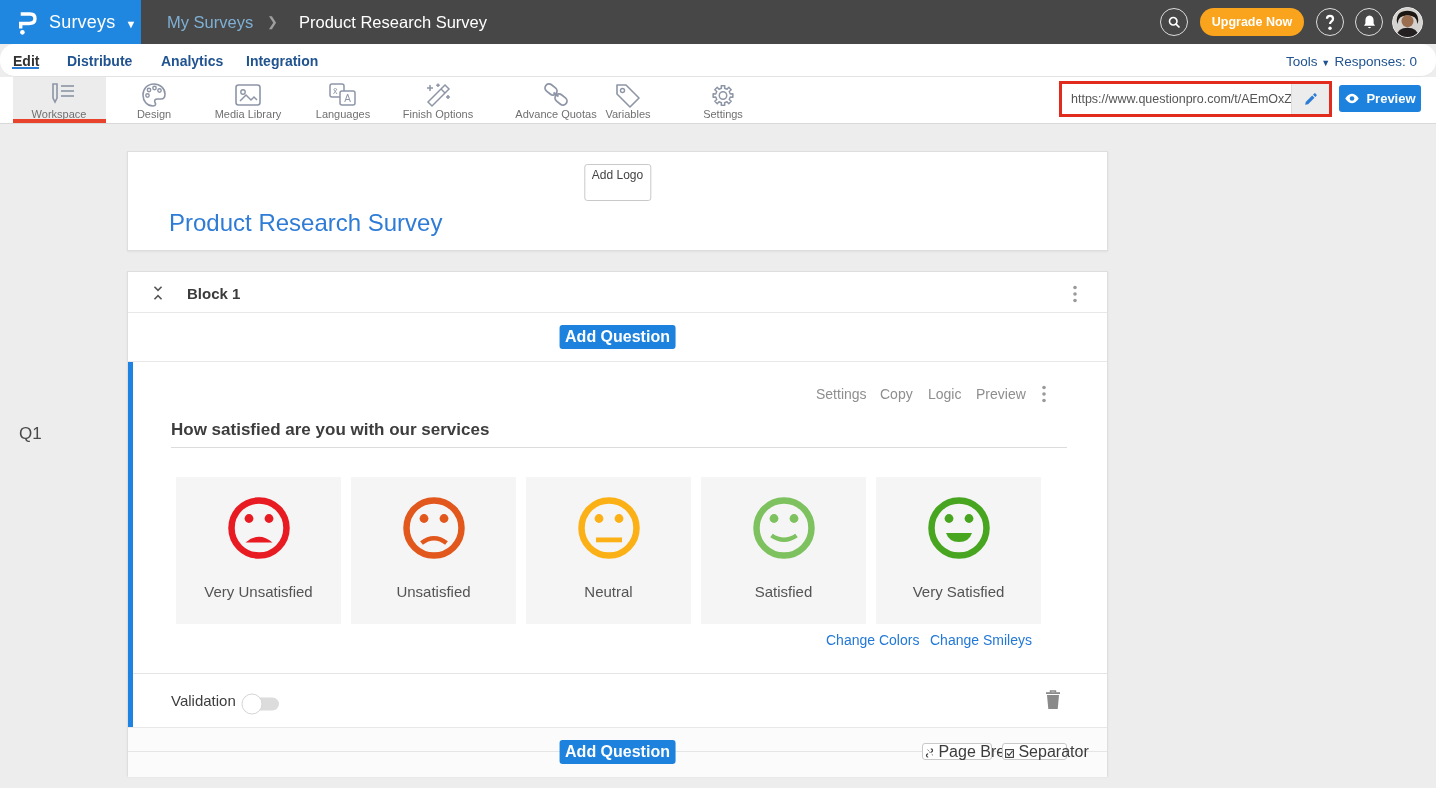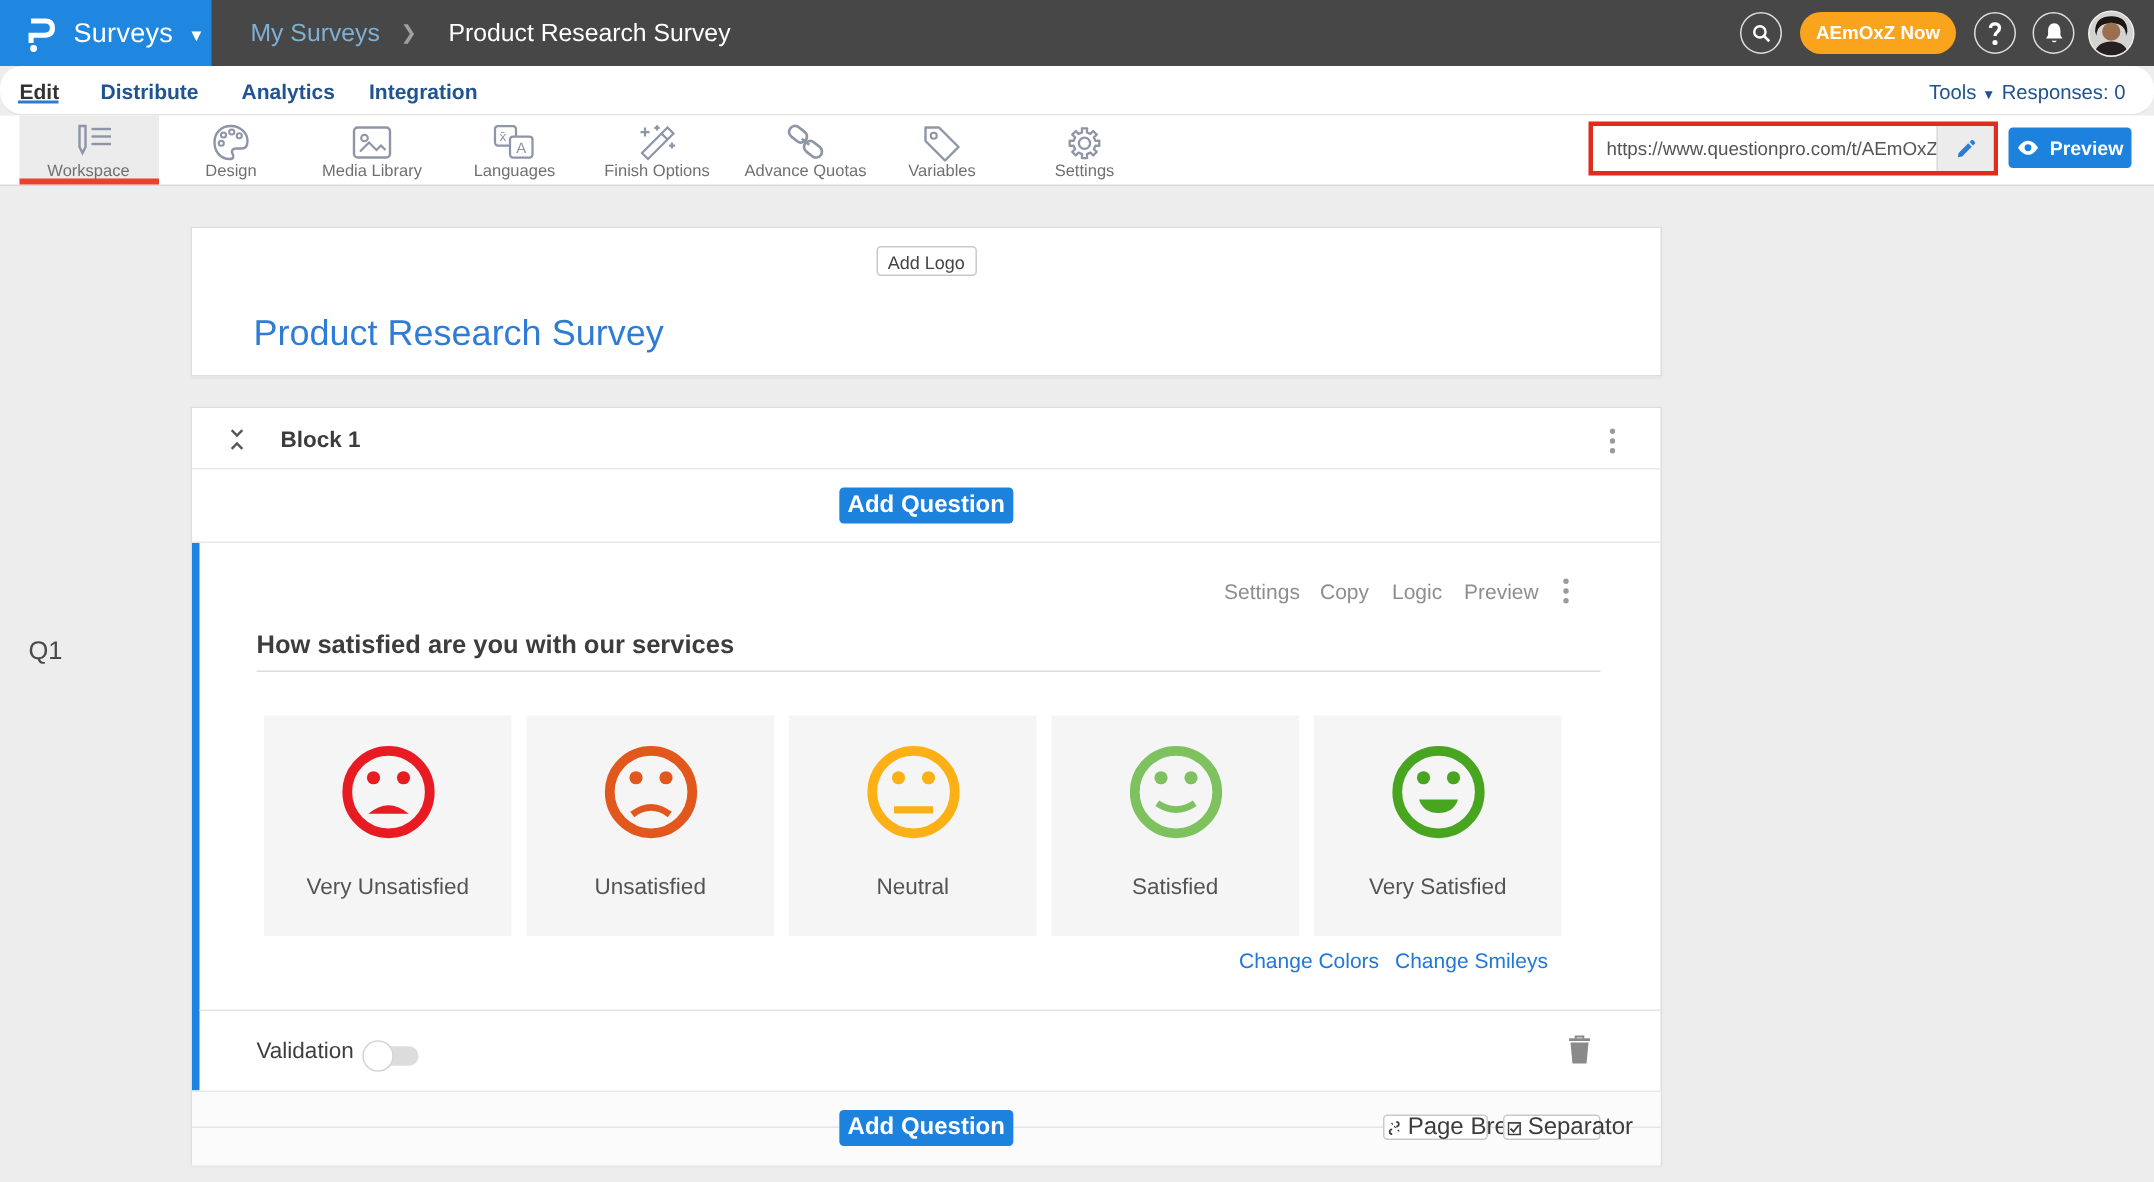--- a/index.html
+++ b/index.html
@@ -32,21 +32,21 @@
   #toolActive { position:absolute; left:13px; top:0; width:93px; height:43px; background:#ececec; }
   #redbar { position:absolute; left:13px; top:42px; width:93px; height:4px; background:#e8432d; }
   #urlbox { position:absolute; left:1059px; top:4px; width:273px; height:36px; border:3px solid #e02b1d; background:#fff; }
   #urlbox .txt { position:absolute; left:9px; top:8px; font-size:12.5px; color:#555; white-space:nowrap; overflow:hidden; width:222px; }
   #urlbox .pen { position:absolute; right:0; top:0; width:38px; height:30px; background:#ececec; border-left:1px solid #dcdcdc; display:flex; align-items:center; justify-content:center; }
   #previewBtn { position:absolute; left:1339px; top:8px; width:82px; height:27px; background:#1d82dd; border-radius:3px; color:#fff; font-size:13px; font-weight:bold; display:flex; align-items:center; justify-content:center; gap:6px; }
 
   
   .card { position:absolute; left:127px; width:981px; background:#fff; border:1px solid #dedede; box-shadow:0 1px 2px rgba(0,0,0,0.06); }
   #card1 { top:151px; height:100px; }
-  #addLogo { position:absolute; left:50%; transform:translateX(-50%); top:12px; padding:0 7px; height:20px; line-height:21px; background:#fff; border:1px solid #c9c9c9; border-radius:3px; font-size:12px; color:#444; }
+  #addLogo { position:absolute; left:50%; transform:translateX(-50%); top:12px; padding:0 7px; height:37px; line-height:21px; background:#fff; border:1px solid #c9c9c9; border-radius:3px; font-size:12px; color:#444; }
   #title1 { position:absolute; left:41px; top:57px; font-size:24px; color:#2e7cd6; }
 
   #card2 { top:271px; height:505px; }
   #blockHead { position:absolute; left:0; top:0; width:100%; height:41px; border-bottom:1px solid #e8e8e8; }
   #blockName { position:absolute; left:59px; top:13px; font-size:15px; font-weight:bold; color:#3c3c3c; }
   #addQRow { position:absolute; left:0; top:41px; width:100%; height:49px; border-bottom:1px solid #e8e8e8; }
   .addq { position:absolute; left:50%; transform:translateX(-50%); top:12px; height:24px; line-height:24px; padding:0 6px; background:#1d82dd; border-radius:3px; color:#fff; font-size:16px; font-weight:bold; }
   #qwrap { position:absolute; left:0; top:90px; width:100%; height:365px; border-left:5px solid #1d82e2; }
   .qactions { position:absolute; top:24px; font-size:14px; color:#8e8e8e; }
   #qtitle { position:absolute; left:38px; top:58px; font-size:17px; font-weight:bold; color:#3d3d3d; }
@@ -75,21 +75,21 @@
   </div>
   <span class="crumb1">My Surveys</span>
   <span class="crumbSep">❯</span>
   <span class="crumb2">Product Research Survey</span>
   <div class="hcirc" style="left:1160px;">
     <svg width="15" height="15" viewBox="0 0 24 24">
         <circle cx="10" cy="10" r="6" fill="none" stroke="#fff" stroke-width="2.6"></circle>
         <line x1="14.5" y1="14.5" x2="20" y2="20" stroke="#fff" stroke-width="2.8"></line>
       </svg>
   </div>
-  <div id="upgrade" style="font-size:12.5px;">AEmOxZ Now</div>
+  <div id="upgrade" style="font-size:12.5px;">Upgrade Now</div>
   <div class="hcirc" style="left:1316px;">
     <svg width="16" height="20" viewBox="0 0 24 30">
         <path d="M7.5 10 C7.5 4.5 16.5 4.5 16.5 10 C16.5 14.5 12 13.5 12 18" fill="none" stroke="#fff" stroke-width="3.4"></path>
         <circle cx="12" cy="24.5" r="2.6" fill="#fff"></circle>
       </svg>
   </div>
   <div class="hcirc" style="left:1355px;">
     <svg width="17" height="17" viewBox="0 0 24 24">
         <path d="M12 2 C8.2 2 6.2 5 6.2 9 L6.2 13.5 L4.2 16.5 L19.8 16.5 L17.8 13.5 L17.8 9 C17.8 5 15.8 2 12 2 Z" fill="#fff"></path>
         <path d="M9.6 18.5 A2.6 2.6 0 0 0 14.4 18.5 Z" fill="#fff"></path>
@@ -167,21 +167,21 @@
         <path d="M21 3 L25 7 L8 24 L4 20 Z"></path>
         <line x1="17" y1="7" x2="21" y2="11"></line>
         <path d="M6 3 L6 9 M3 6 L9 6"></path>
         <path d="M14 1.5 L14 5 M12.2 3.2 L15.8 3.2"></path>
         <path d="M24 13 L24 17 M22 15 L26 15"></path>
       </g>
     </svg>
     <div class="lbl">Finish Options</div>
   </div>
 
-  <div class="tool" style="left:491px; width:92px;text-align:center;">
+  <div class="tool" style="left:510px; width:92px;text-align:center;">
     <svg width="28" height="26" viewBox="0 0 28 26">
       <g stroke="#8d95a6" stroke-width="1.8" fill="none">
         <rect x="2.5" y="3.5" width="13" height="8" rx="4" transform="rotate(38 9 7.5)"></rect>
         <rect x="12.5" y="13.5" width="13" height="8" rx="4" transform="rotate(38 19 17.5)"></rect>
         <line x1="11.5" y1="10.5" x2="16.5" y2="14.5"></line>
       </g>
     </svg>
     <div class="lbl">Advance Quotas</div>
   </div>
 

